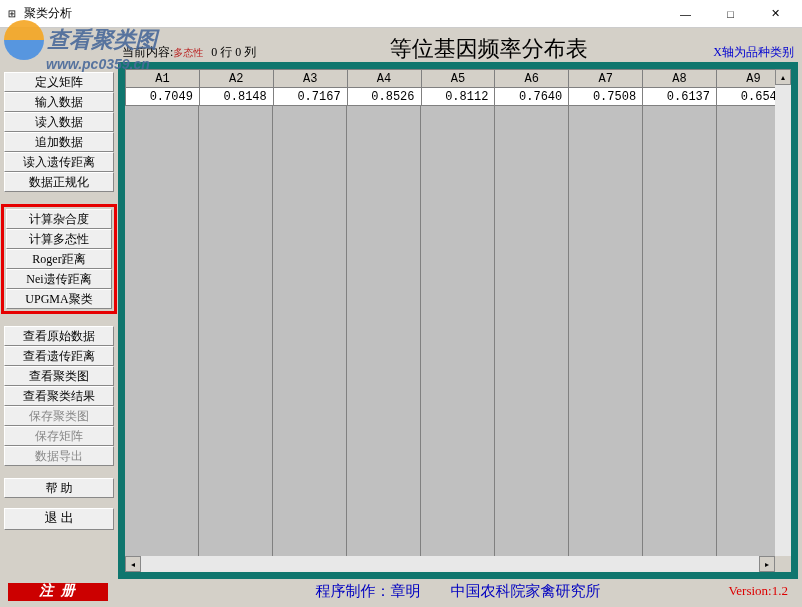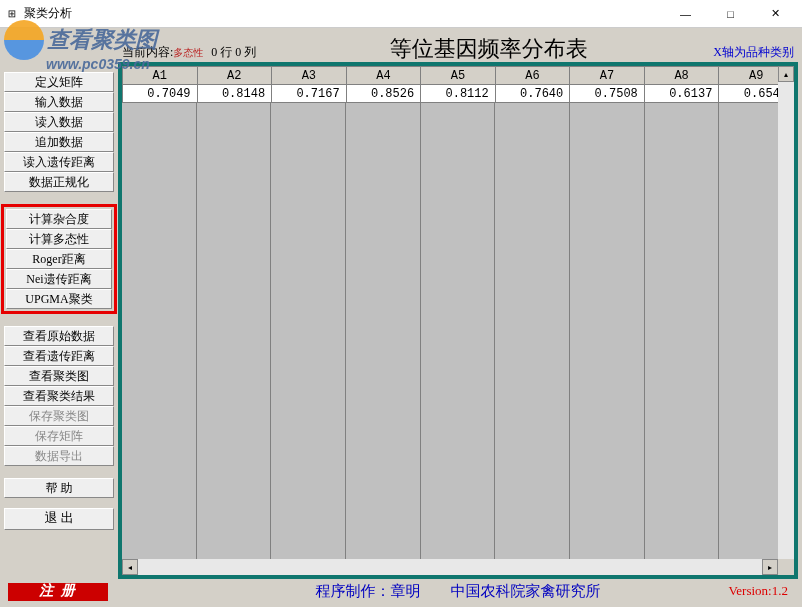--- a/index.html
+++ b/index.html
@@ -147,21 +147,21 @@
     }
     .axis-label {
       color: #0000d0;
       font-size: 12px;
       white-space: nowrap;
     }
 
     .grid-wrap {
       flex: 1;
       background: #000000;
-      border: 4px solid #0f766e;
+      border: 7px solid #0f766e;
       position: relative;
       overflow: hidden;
     }
     .grid {
       width: 100%;
       border-collapse: collapse;
       table-layout: fixed;
     }
     .grid th, .grid td {
       border: 1px solid #808080;

